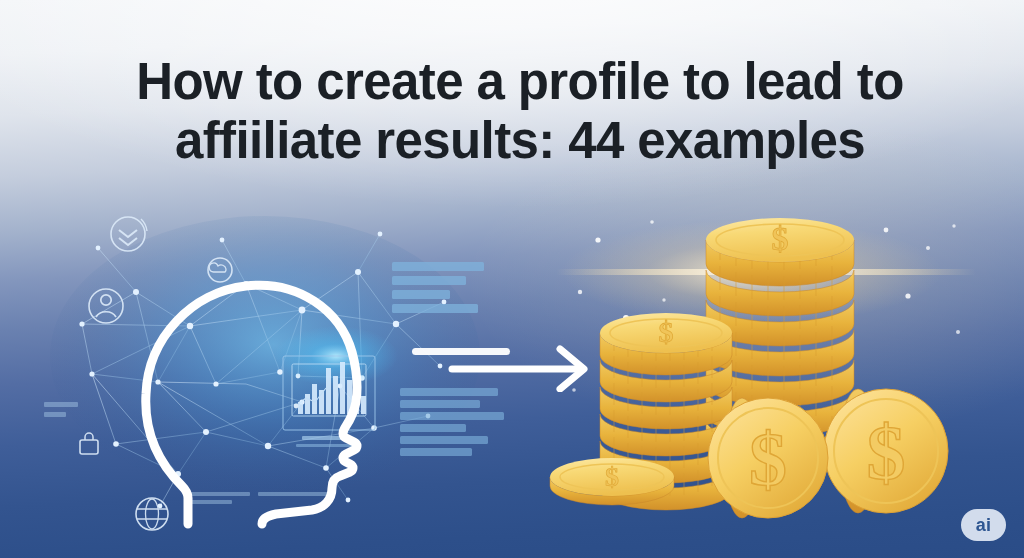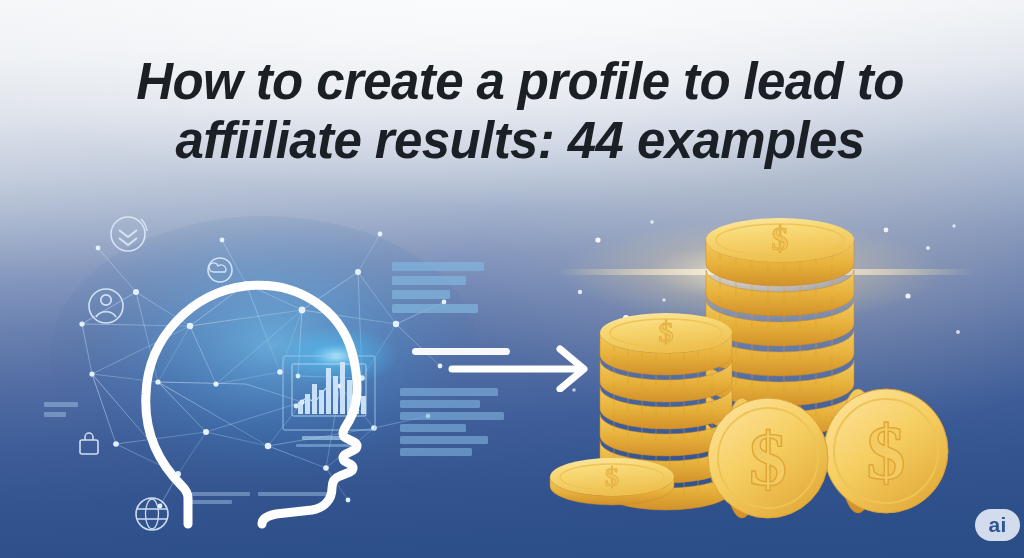--- a/index.html
+++ b/index.html
@@ -46,21 +46,20 @@
     position:absolute;
     left:16px; right:0; top:52px;
     text-align:center;
     padding:0 46px;
     font-size:51px;
     line-height:1.16;
     font-weight:bold;
     letter-spacing:-0.6px;
     color:#1b2026;
     text-rendering:optimizeLegibility;
-    font-style:italic;
   }
   .headline .l2 { display:block; }
 
   
   .art-left {
     position:absolute;
     left:40px; top:206px;
     width:470px; height:318px;
   }
   .art-left svg { display:block; width:100%; height:100%; overflow:visible; }
@@ -77,26 +76,26 @@
   .art-coins {
     position:absolute;
     left:556px; top:200px;
     width:420px; height:330px;
   }
   .art-coins svg { display:block; width:100%; height:100%; overflow:visible; }
 
   
   .ai-badge {
     position:absolute;
-    right:4px; bottom:17px;
+    right:18px; bottom:17px;
     width:45px; height:32px;
     border-radius:16px;
     background:rgba(223,231,243,0.93);
     display:flex; align-items:center; justify-content:center;
-    font-size:21px; font-weight:bold; letter-spacing:0.2px;
+    font-size:18px; font-weight:bold; letter-spacing:0.2px;
     color:#2e5691;
   }
 </style>
 </head>
 <body>
 
 <div id="banner">
 
   <div class="warm-wash"></div>
 

